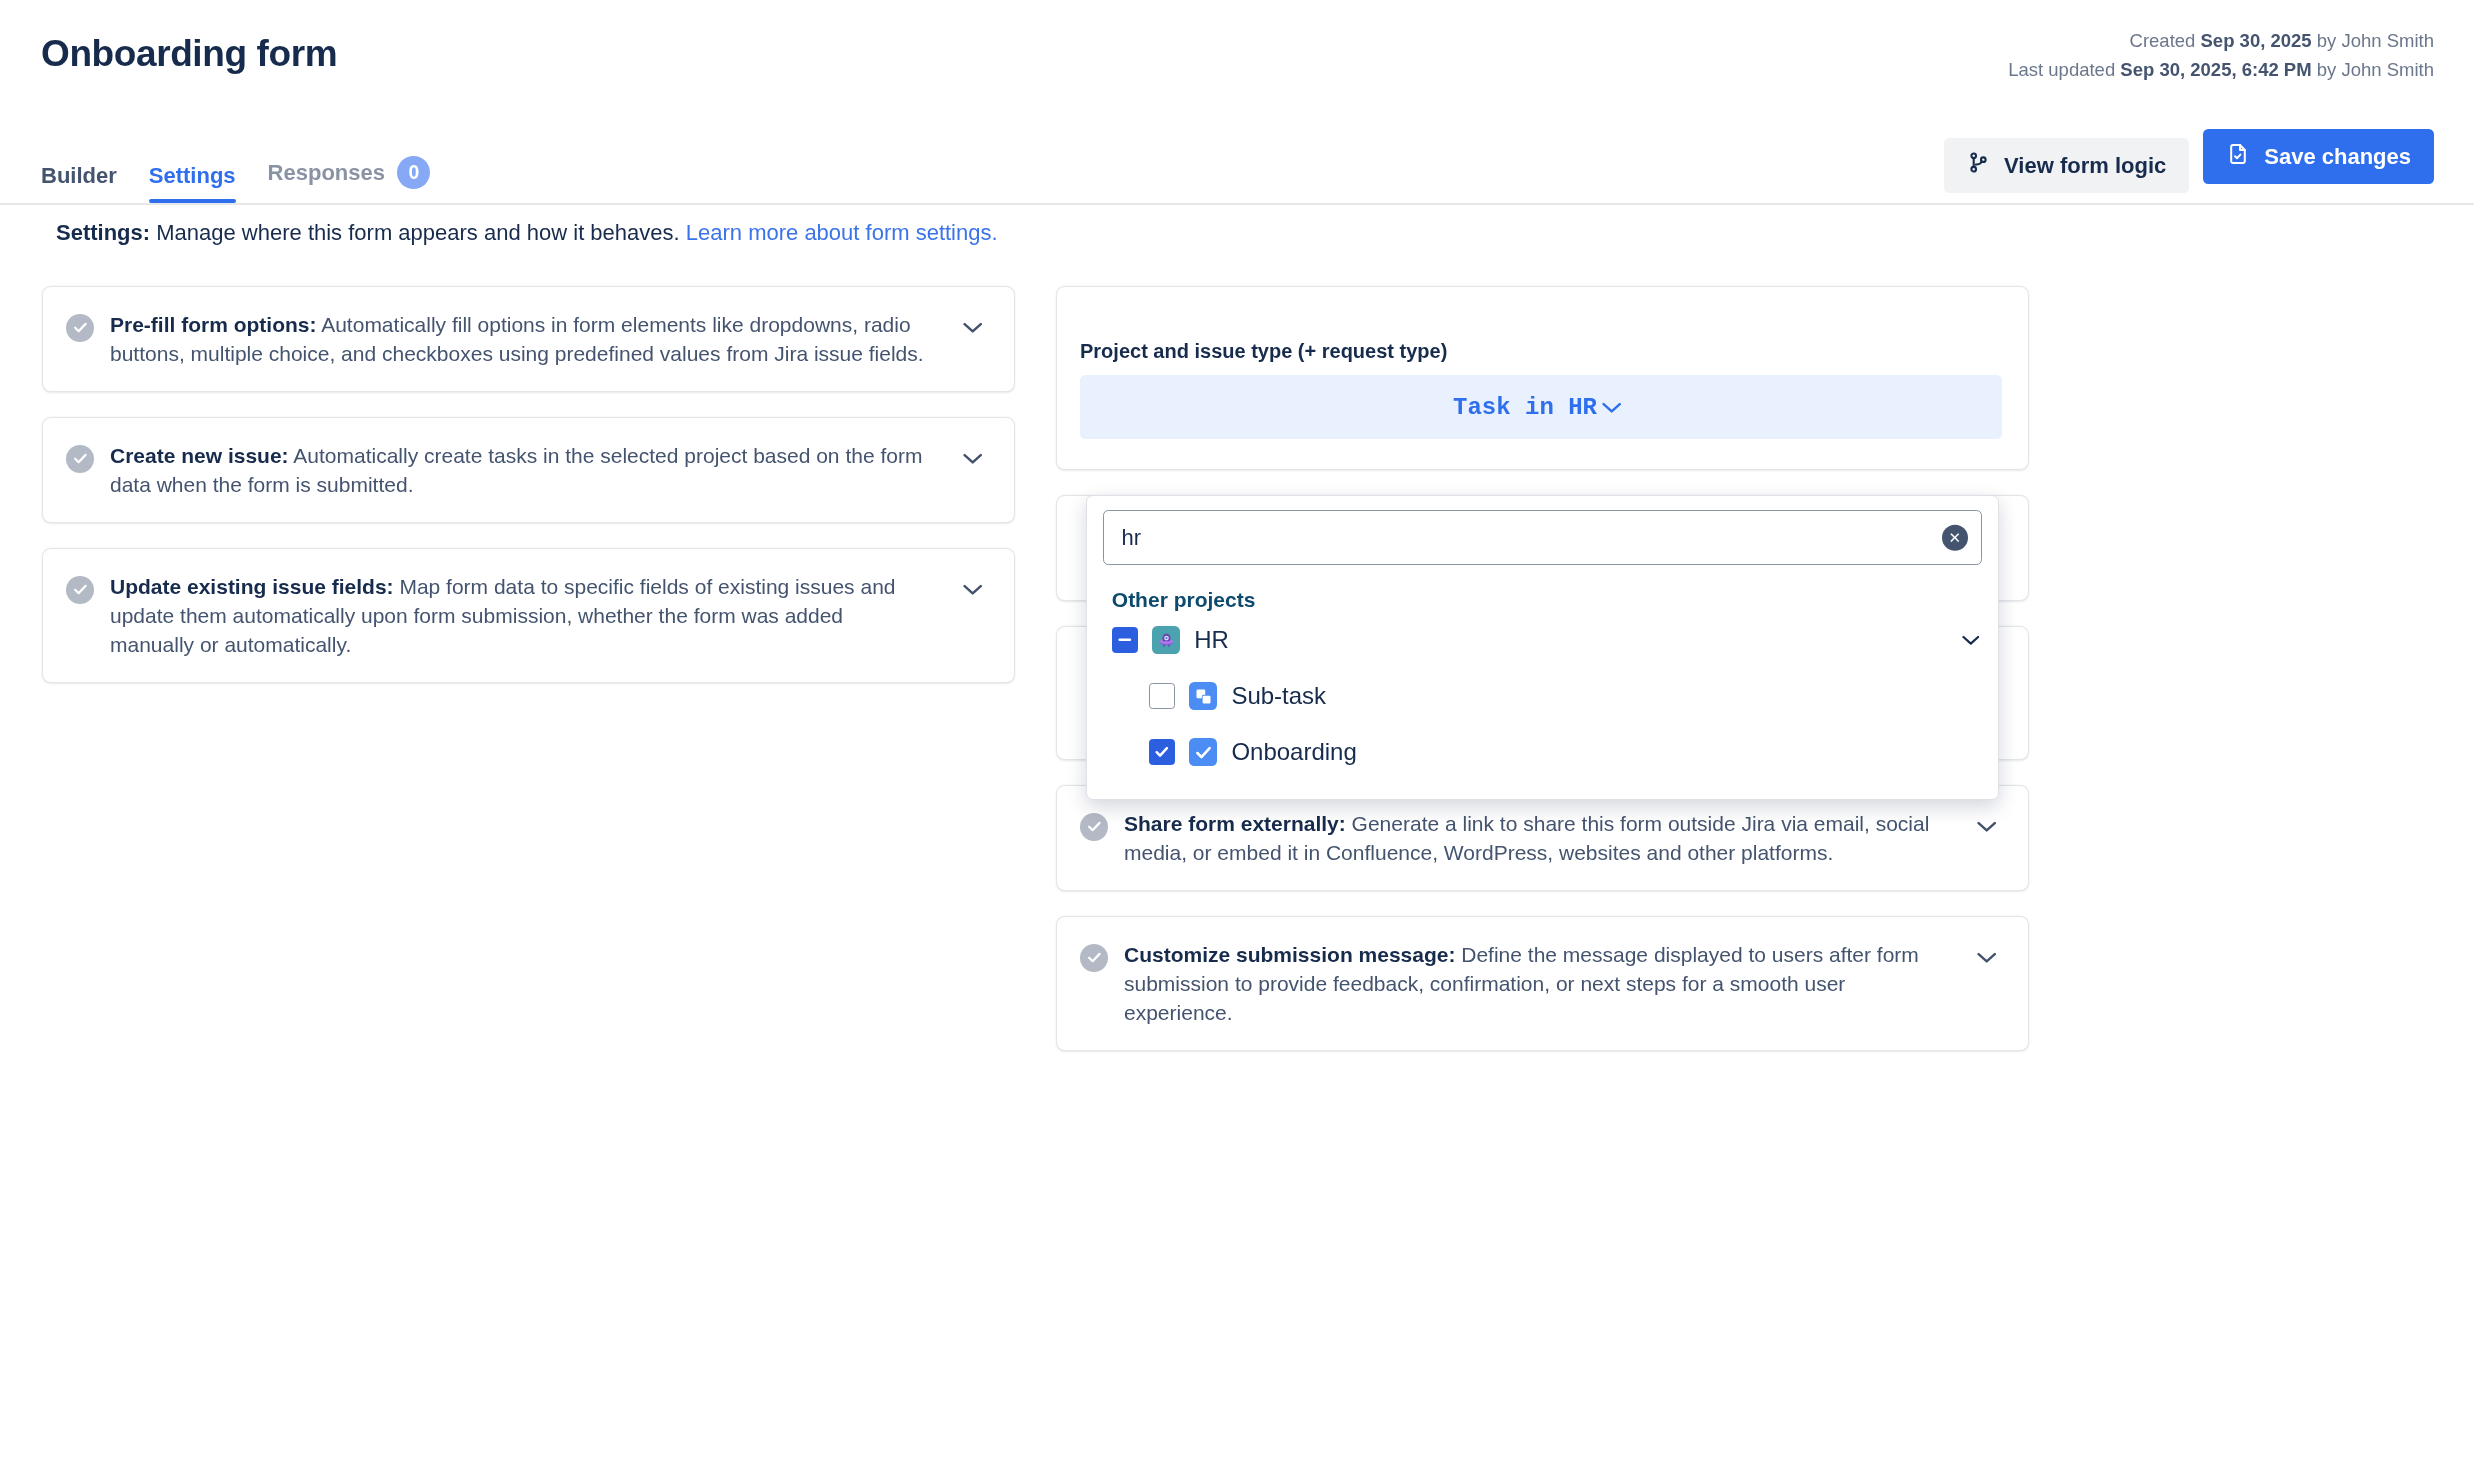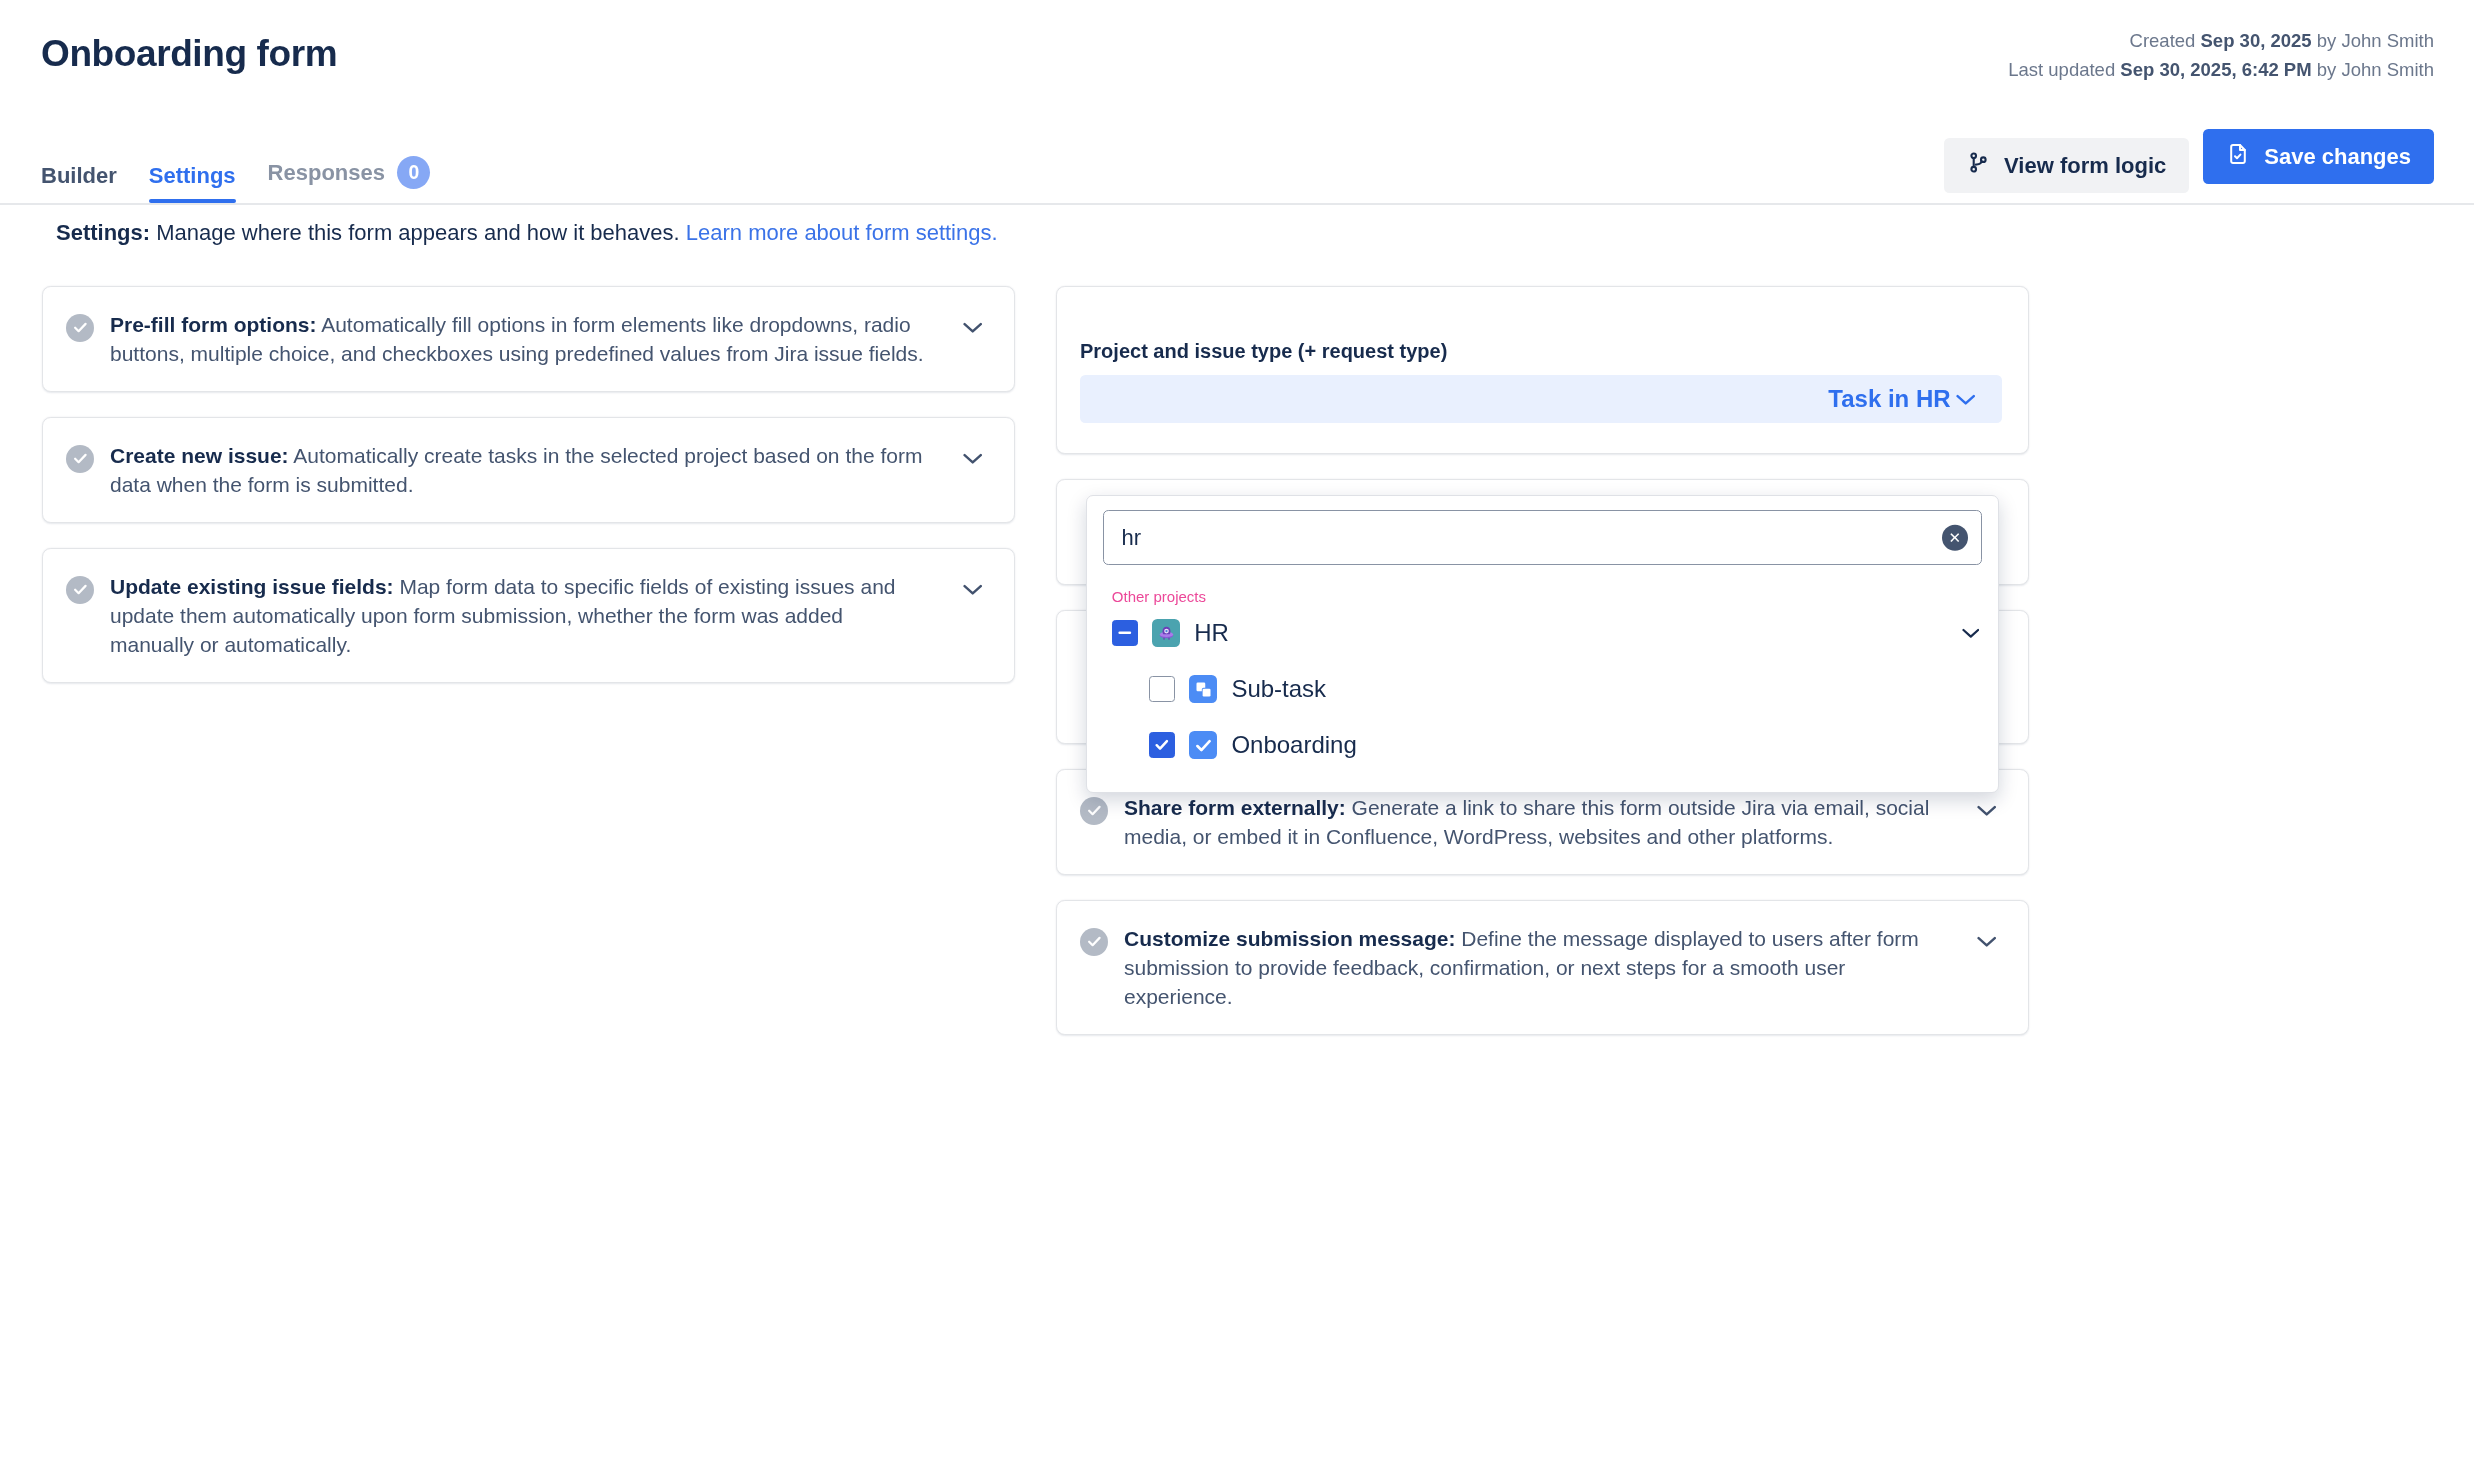--- a/index.html
+++ b/index.html
@@ -172,26 +172,27 @@
   
   .field-label {
     font-size: 20px;
     font-weight: bold;
     color: #172B4D;
     margin: 30px 0 12.3px 0;
   }
   .select-box {
     background: #E9F0FE;
     border-radius: 5.3px;
-    height: 48px;
+    height: 64px;
     display: flex;
     align-items: center;
-    justify-content: flex-end;
+    justify-content: center;
     padding: 0 21px 0 19.4px;
     cursor: pointer;
+    font-family: Liberation Mono, monospace;
   }
   .select-value {
     font-size: 24px;
     font-weight: bold;
     color: #2F6FEE;
   }
 
   
   .dropdown {
     position: absolute;
@@ -230,23 +231,23 @@
     background: #44546F;
     color: #ffffff;
     border: none;
     font-size: 15px;
     line-height: 1;
     display: flex; align-items: center; justify-content: center;
     cursor: pointer;
     font-family: "Liberation Sans", sans-serif;
   }
   .group-label {
-    font-size: 15px;
-    font-weight: normal;
-    color: #ec4899;
+    font-size: 21px;
+    font-weight: bold;
+    color: #0c4a6e;
     margin: 23px 0 0 8.8px;
   }
   .tree-row {
     display: flex;
     align-items: center;
     gap: 14px;
     height: 56px;
     padding-left: 8.8px;
     cursor: pointer;
   }

